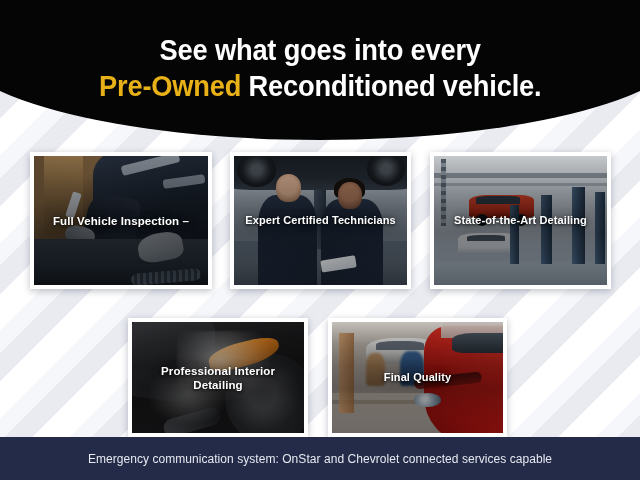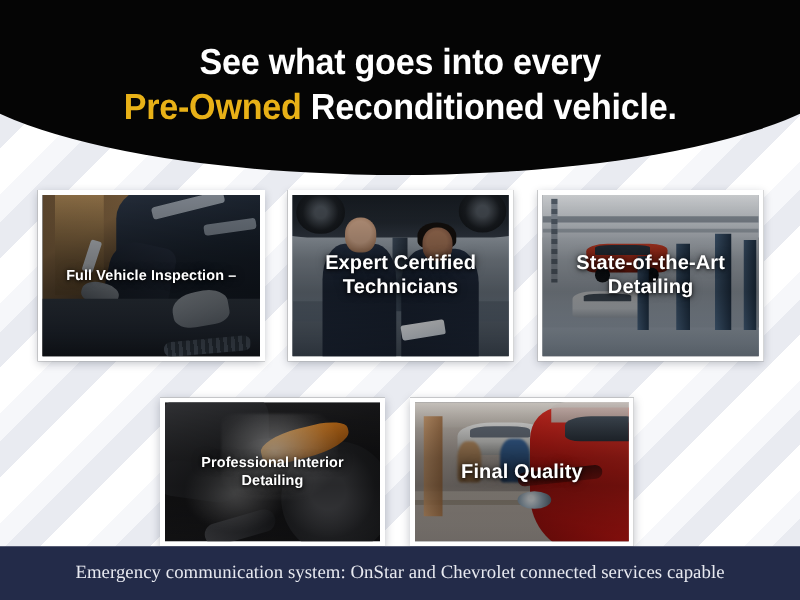--- a/index.html
+++ b/index.html
@@ -116,21 +116,21 @@
     text-align: center;
     color: #ffffff;
     font-size: 11.5px;
     font-weight: 700;
     line-height: 1.24;
     letter-spacing: 0.1px;
     padding: 0 6px;
     font-family: "Liberation Sans Narrow", "Liberation Sans", sans-serif;
     text-shadow: 0 1px 3px rgba(0,0,0,0.85), 0 0 8px rgba(0,0,0,0.6);
   }
-  .card-caption.wide { font-size: 16px; }
+  .card-caption.wide { font-size: 11px; }
 
   
   #card-1 { left: 30px;  top: 152px; width: 182px; height: 137px; }
   #card-2 { left: 230px; top: 152px; width: 181px; height: 137px; }
   #card-3 { left: 430px; top: 152px; width: 181px; height: 137px; }
   
   #card-4 { left: 128px; top: 318px; width: 180px; height: 119px; }
   #card-5 { left: 328px; top: 318px; width: 179px; height: 119px; }
 
   
@@ -450,25 +450,25 @@
     width: 100%;
     height: 43px;
     background: #232b49;
     z-index: 4;
     display: flex;
     align-items: center;
     justify-content: center;
   }
   .footer-text {
     color: #e7e9f0;
-    font-size: 15px;
+    font-size: 12px;
     font-weight: 400;
     letter-spacing: 0.05px;
     text-align: left;
-    font-family: Liberation Serif, serif;
+    font-family: Liberation Sans, sans-serif;
   }
 </style>
 </head>
 <body>
 
 <div class="stage">
 
   <div class="stripes"></div>
 
   <div class="header">

